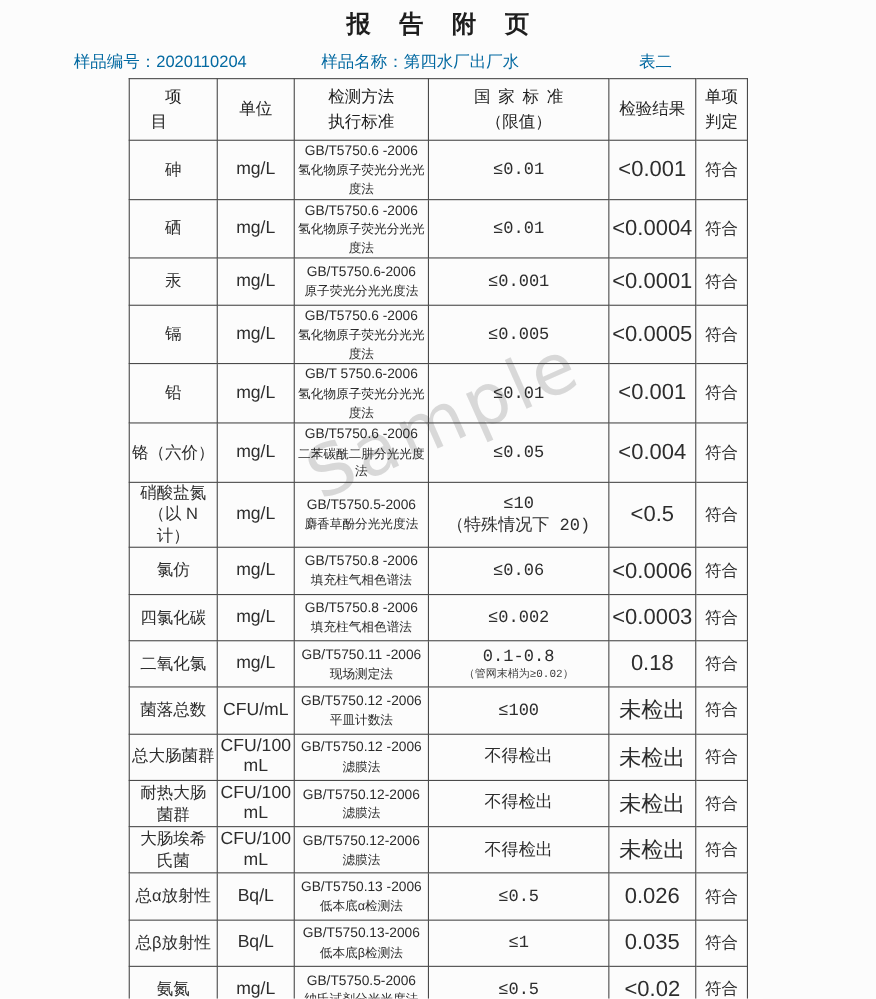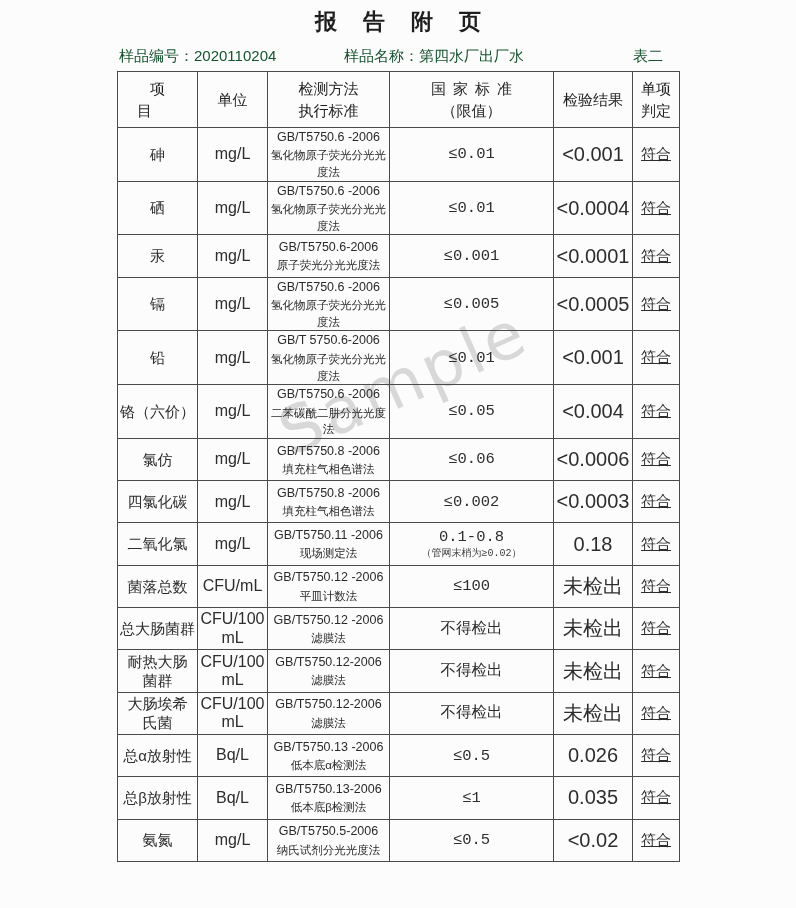--- a/index.html
+++ b/index.html
@@ -37,24 +37,24 @@
     font-size:22px;
     font-weight:700;
     letter-spacing:26px;
     text-indent:26px;
     color:#1e1e1e;
     position:relative;z-index:1;
   }
   .info-row{
     position:relative;
     width:562px;
-    margin:10px 0 4px 117px;
+    margin:10px 0 4px 65px;
     height:20px;
     font-size:15px;
-    color:#14532d;
+    color:#0369a1;
     z-index:1;
   }
   .info-left{position:absolute;left:2px;top:0;}
   .info-mid{position:absolute;left:227px;top:0;}
   .info-right{position:absolute;right:16px;top:0;}
   table.report{
     position:relative;z-index:1;
     margin-left:117px;
     width:562px;
     border-collapse:collapse;
@@ -79,21 +79,21 @@
   .th-item{letter-spacing:26px;text-indent:26px;}
   .th-standard-l1{letter-spacing:7px;text-indent:7px;}
   .cell-item{font-size:15px;line-height:1.3;}
   .cell-unit{font-size:16px;line-height:1.15;}
   .cell-method{line-height:1;}
   .m-std{font-size:12.5px;line-height:1.55;color:#2a2a2a;}
   .m-name{font-size:11.5px;line-height:1.45;color:#2a2a2a;}
   .cell-limit{font-size:15.5px;line-height:1.3;font-family:Liberation Mono, monospace;}
   .limit-small{font-size:10px;line-height:1.4;color:#3c3c3c;}
   .cell-result{font-size:20px;}
-  .cell-judge{font-size:15px;text-decoration:underline;}
+  .cell-judge{font-size:15px;}
 </style>
 </head>
 <body>
 
 <div class="page">
 
   <div class="watermark">Sample</div>
 
   <h1 class="title">报告附页</h1>
 
@@ -229,20 +229,39 @@
             <div class="m-name">二苯碳酰二肼分光光度法</div>
           </td>
           <td class="cell-limit">
             <div>≤0.05</div>
           </td>
           <td class="cell-result">&lt;0.004</td>
           <td class="cell-judge">符合</td>
         </tr>
         <tr>
           <td class="cell-item">
+            <div>硝酸盐氮</div>
+            <div>（以 N 计）</div>
+          </td>
+          <td class="cell-unit">
+            <div>mg/L</div>
+          </td>
+          <td class="cell-method">
+            <div class="m-std">GB/T5750.5-2006</div>
+            <div class="m-name">麝香草酚分光光度法</div>
+          </td>
+          <td class="cell-limit">
+            <div>≤10</div>
+            <div>（特殊情况下 20)</div>
+          </td>
+          <td class="cell-result">&lt;0.5</td>
+          <td class="cell-judge">符合</td>
+        </tr>
+        <tr>
+          <td class="cell-item">
             <div>氯仿</div>
           </td>
           <td class="cell-unit">
             <div>mg/L</div>
           </td>
           <td class="cell-method">
             <div class="m-std">GB/T5750.8 -2006</div>
             <div class="m-name">填充柱气相色谱法</div>
           </td>
           <td class="cell-limit">

